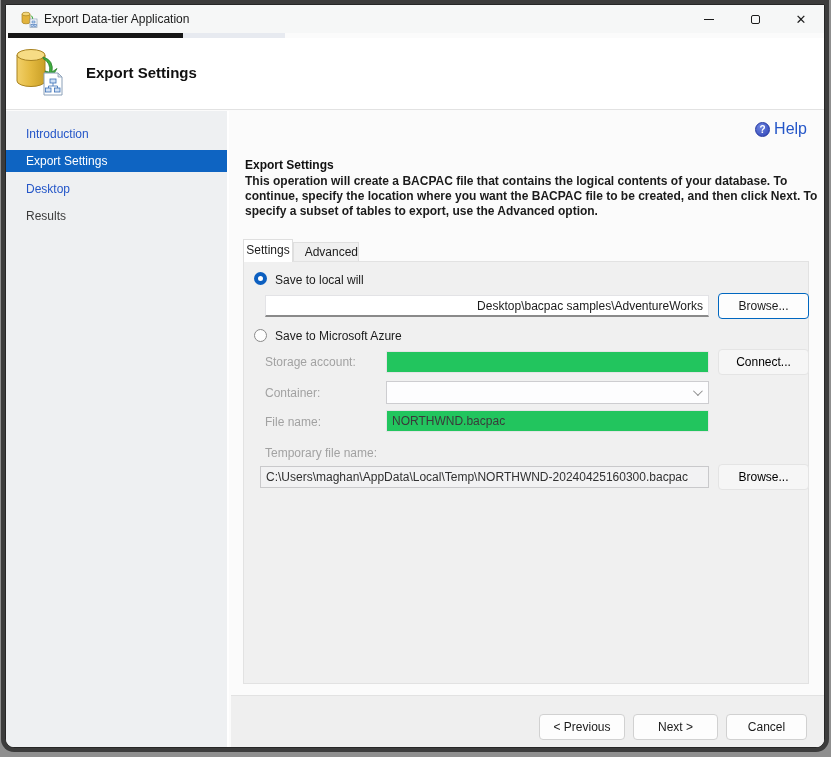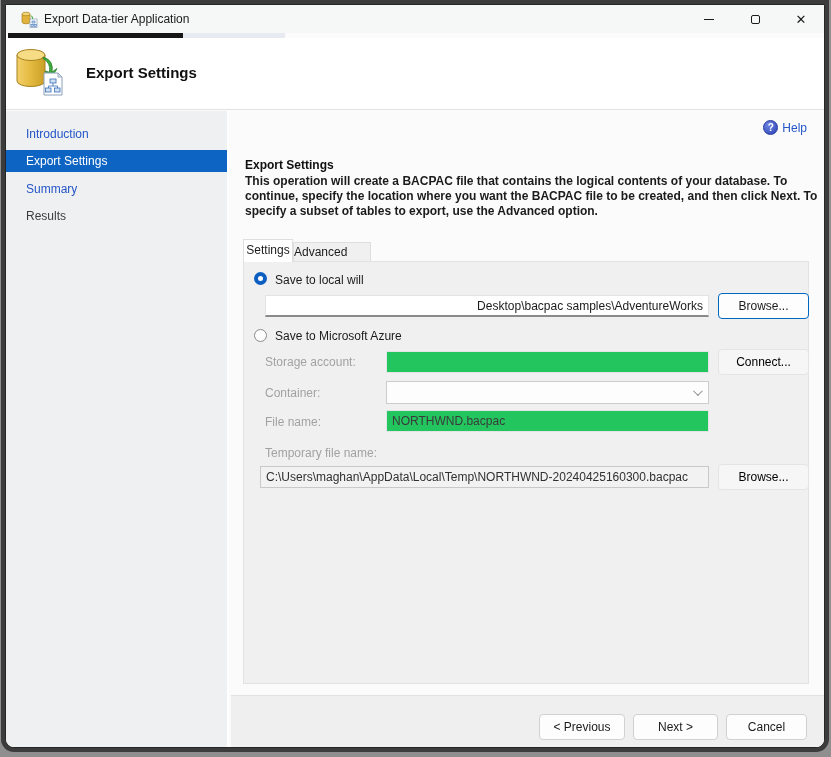--- a/index.html
+++ b/index.html
@@ -30,26 +30,26 @@
   .sidebar { position:absolute; left:0; top:106px; width:223px; bottom:0; background:#eef0f2; border-right:2px solid #ffffff; }
   .side-item { position:relative; height:22px; line-height:22px; padding-left:20px; font-size:12px; white-space:nowrap; cursor:default; }
   .side-item.link { color:#2456c8; }
   .side-item.plain { color:#3c3c3c; }
   .side-item.active { background:#0e64c2; color:#ffffff; }
   .side-spacer { height:12px; }
   
   .main { position:absolute; left:225px; top:106px; right:0; bottom:0; background:#fbfbfb; }
   .help { position:absolute; top:9px; right:17px; display:flex; align-items:center; gap:4px; cursor:pointer; }
   .help-icon { width:15px; height:15px; border-radius:50%; background:radial-gradient(circle at 35% 30%, #6f86e0, #2c41b4); border:1px solid #2336a0; color:#fff; font-size:10px; font-weight:bold; display:flex; align-items:center; justify-content:center; }
-  .help-label { font-size:12px; color:#2456c8; }
+  .help-label { font-size:16px; color:#2456c8; }
   .content-heading { position:absolute; left:14px; top:47px; font-size:12px; font-weight:bold; color:#101010; }
   .content-desc { position:absolute; left:14px; top:63px; width:580px; font-size:12px; line-height:15px; color:#1b1b1b;font-weight:bold; }
   
   .tab-settings { position:absolute; left:12px; top:128px; width:50px; height:23px; background:#ffffff; border:1px solid #dfdfdf; border-bottom:none; z-index:3; font-size:12px; text-align:center; line-height:21px; cursor:default; }
-  .tab-advanced { position:absolute; left:62px; top:131px; width:78px; height:20px; background:#f0f0f0; border:1px solid #dfdfdf; border-bottom:none; z-index:1; font-size:12px; text-align:left; line-height:19px; cursor:default; }
+  .tab-advanced { position:absolute; left:62px; top:131px; width:66px; height:20px; background:#f0f0f0; border:1px solid #dfdfdf; border-bottom:none; z-index:1; font-size:12px; text-align:right; line-height:19px; cursor:default; }
   .panel { position:absolute; left:12px; top:150px; width:566px; height:423px; background:#f0f0f0; border:1px solid #e2e2e2; z-index:2; }
   
   .radio { position:absolute; width:13px; height:13px; border-radius:50%; }
   .radio.checked { border:4px solid #0c5fc0; background:#ffffff; }
   .radio.unchecked { border:1px solid #8a8a8a; background:#fdfdfd; }
   .radio-label { position:absolute; font-size:12px; color:#1b1b1b; white-space:nowrap; }
   .field-label { position:absolute; font-size:12px; color:#a2a2a2; white-space:nowrap; }
   .tb { position:absolute; font-family:"Liberation Sans", sans-serif; font-size:12px; height:22px; padding:0 5px; outline:none; }
   .tb-active { background:#ffffff; border:1px solid #e3e3e6; border-bottom:2px solid #8a8a8a; color:#1b1b1b; text-align:right; }
   .tb-disabled { background:#22c55e; border:1px solid #e4e4e6; color:#3a3a3a; }
@@ -119,21 +119,21 @@
       </svg>
       <div class="header-title">Export Settings</div>
     </div>
 
     <div class="sidebar">
       <div class="side-spacer"></div>
       <div class="side-item link">Introduction</div>
       <div class="side-spacer" style="height:5px;"></div>
       <div class="side-item active">Export Settings</div>
       <div class="side-spacer" style="height:6px;"></div>
-      <div class="side-item link">Summary</div>
+      <div class="side-item link">Desktop</div>
       <div class="side-spacer" style="height:5px;"></div>
       <div class="side-item plain">Results</div>
     </div>
 
     <div class="main">
       <div class="help">
         <span class="help-icon">?</span>
         <span class="help-label">Help</span>
       </div>
 

